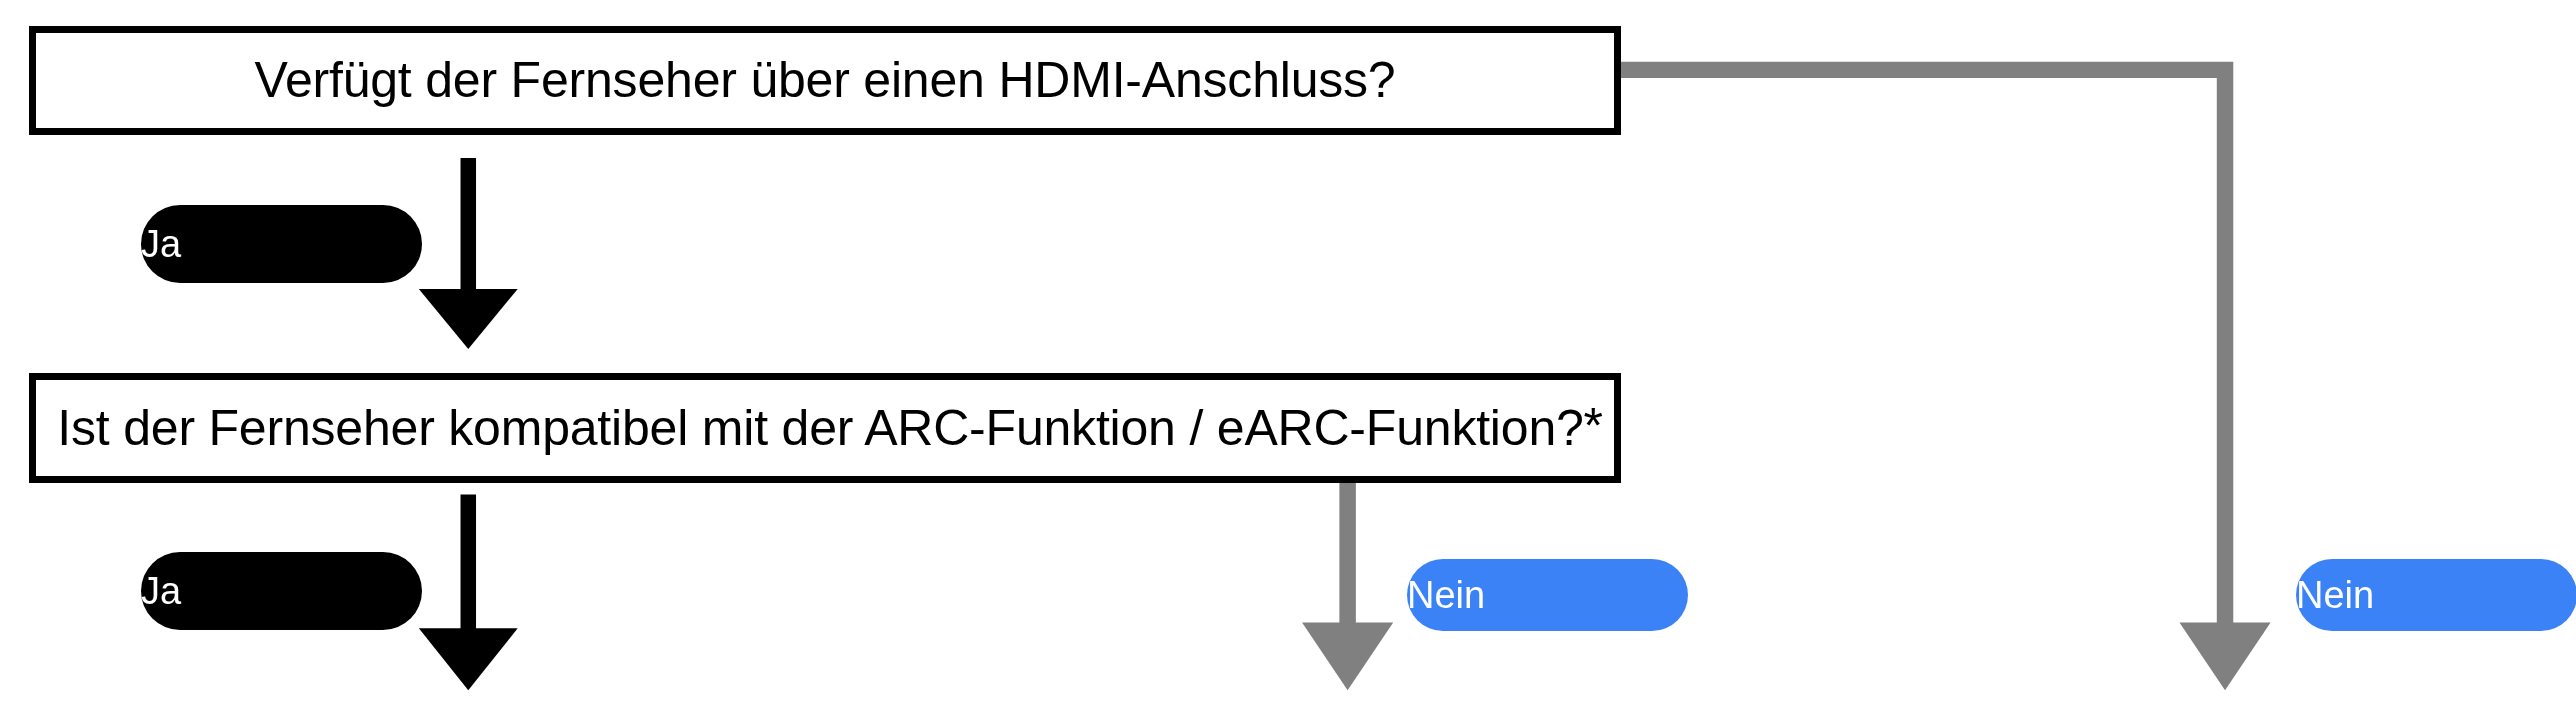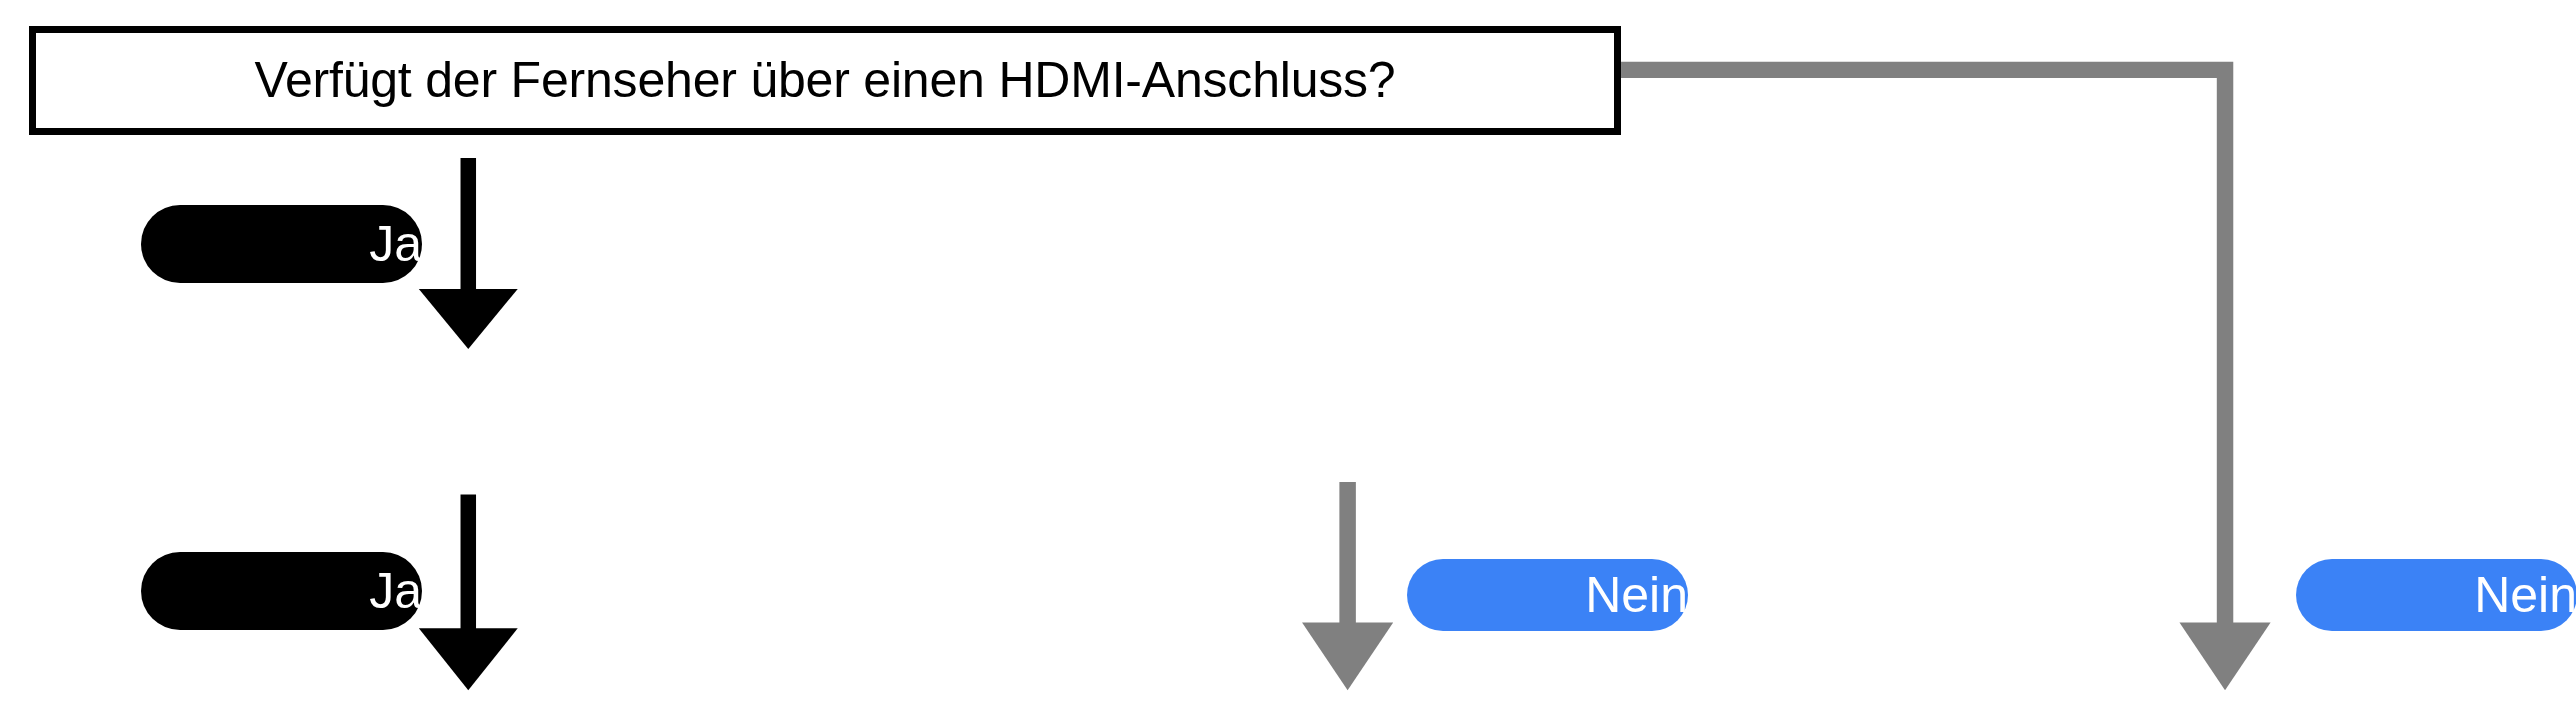--- a/index.html
+++ b/index.html
@@ -58,23 +58,23 @@
     vertical-align: super;
     line-height: 0;
     position: relative;
     top: -1.9px;
   }
   .pill {
     position: absolute;
     box-sizing: border-box;
     display: flex;
     align-items: center;
-    justify-content: flex-end;
+    justify-content: flex-start;
     color: #ffffff;
-    font-size: 50px;
+    font-size: 38px;
     border-radius: 39px;
     letter-spacing: 0px;
   }
   .pill-yes {
     background: #000000;
   }
   .pill-no {
     background: #3b82f6;
   }
   #pill-ja-1 {
@@ -127,20 +127,24 @@
     <g>
       <line x1="1390" y1="497" x2="1390" y2="650" stroke="#808080" stroke-width="17"></line>
       <polygon points="1390,712 1343,642 1437,642" fill="#808080"></polygon>
     </g>
   </svg>
 
   <div class="qbox" id="box-hdmi">
     <span>Verfügt der Fernseher über einen HDMI-Anschluss?</span>
   </div>
 
+  <div class="qbox" id="box-arc">
+    <span>Ist der Fernseher kompatibel mit der ARC-Funktion / eARC-Funktion?</span>
+      <span class="star">*</span>
+  </div>
 
   <div class="pill pill-yes" id="pill-ja-1">
     <span>Ja</span>
   </div>
 
   <div class="pill pill-yes" id="pill-ja-2">
     <span>Ja</span>
   </div>
 
   <div class="pill pill-no" id="pill-nein-mid">

